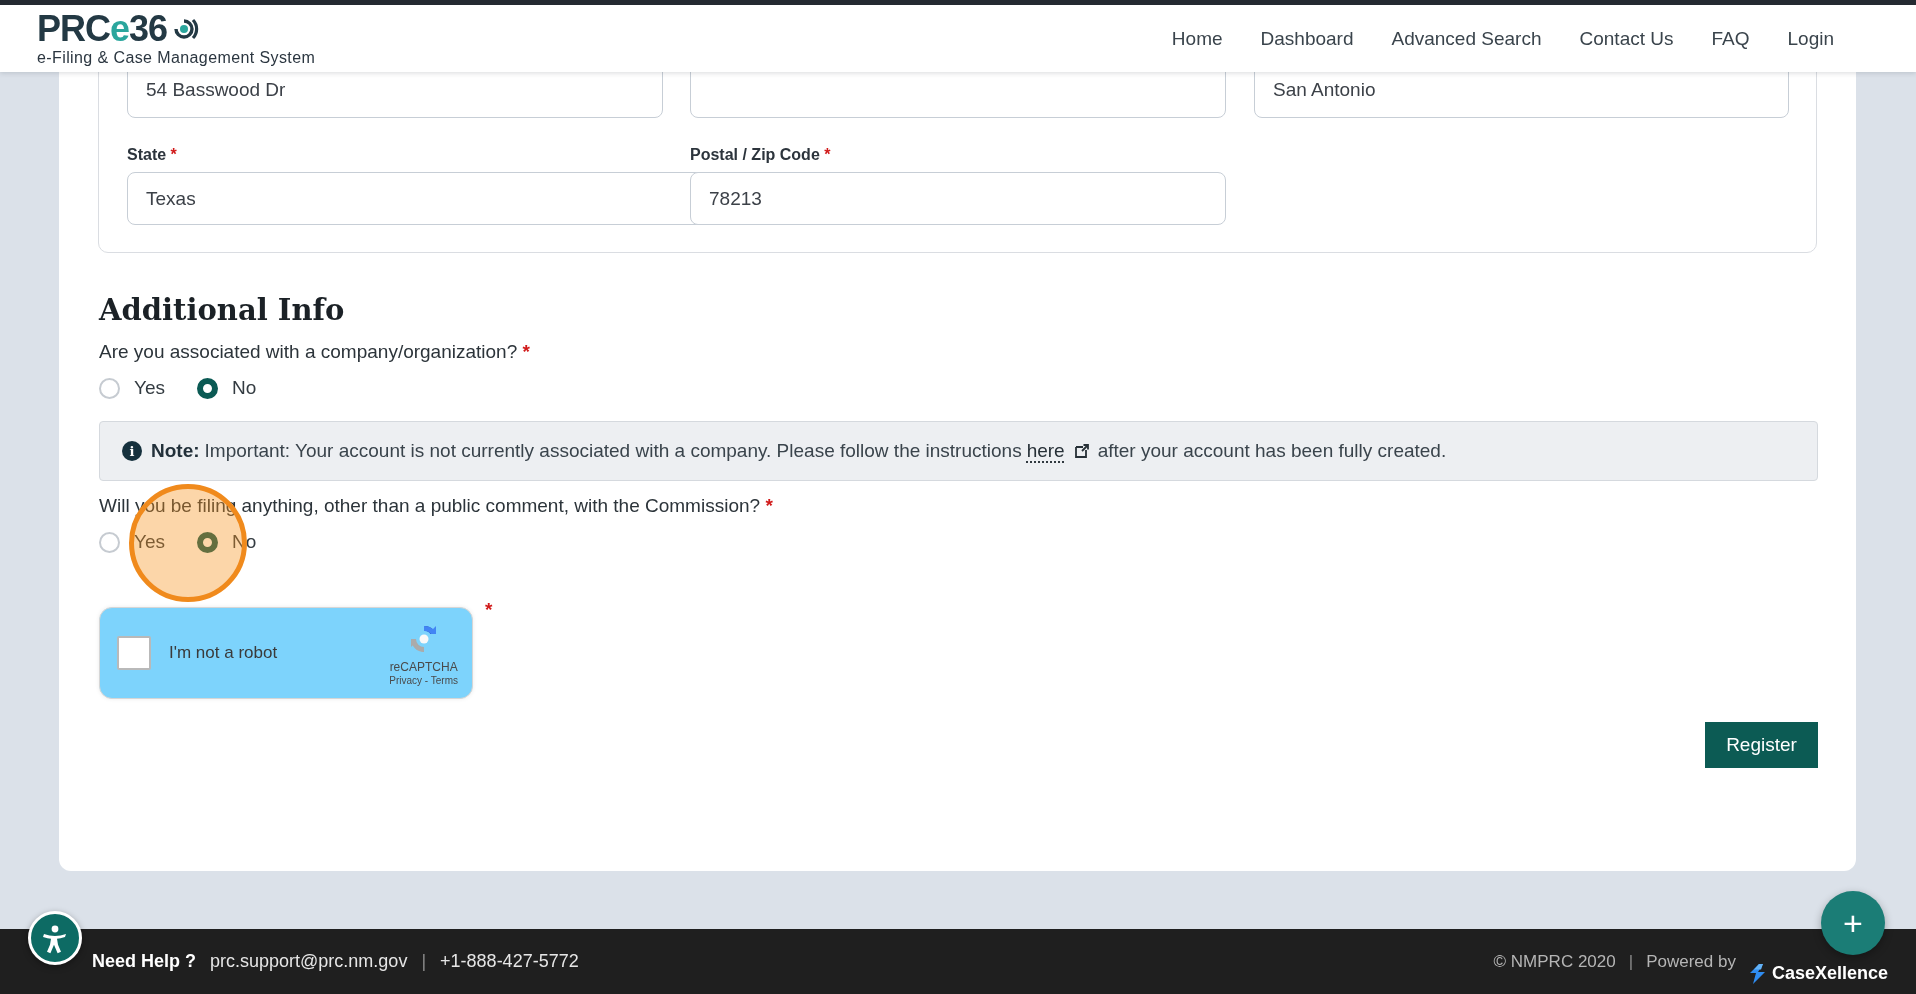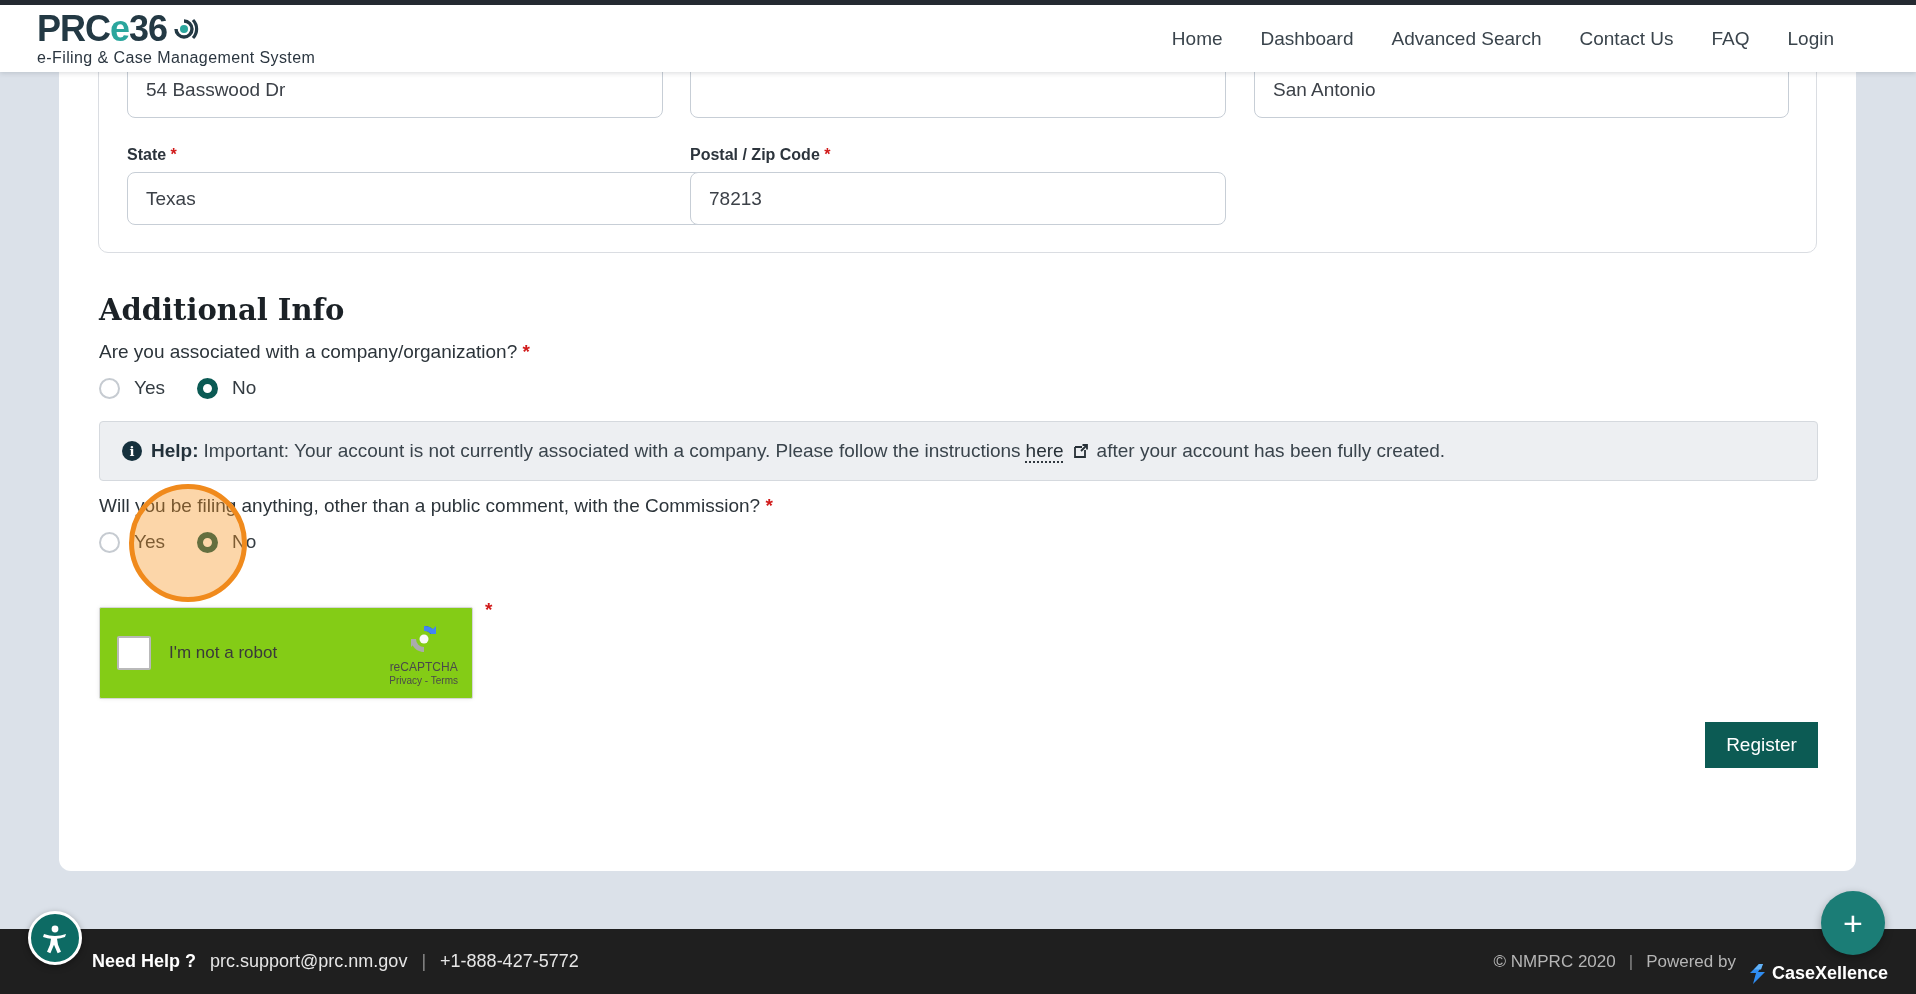--- a/index.html
+++ b/index.html
@@ -54,22 +54,22 @@
               font-size:19px; color:#3a444c; z-index:6; }
   .note-ico { width:20px; height:20px; border-radius:50%; background:#15303d; color:#fff; font-size:13px; font-weight:700;
               display:flex; align-items:center; justify-content:center; margin-right:9px; flex:0 0 auto; font-family:"DejaVu Serif",serif; }
   .note-strong { font-weight:700; color:#22303a; margin-right:5px; }
   .note-link { color:#273037; text-decoration:underline dotted; text-underline-offset:5px; margin:0 6px 0 5px; cursor:pointer; }
   .ext-ico { margin:0 7px 0 2px; cursor:pointer; }
 
   .click-ring { position:absolute; left:129px; top:484px; width:118px; height:118px; border-radius:50%;
                 background:rgba(247,148,29,.38); border:5px solid #f08a1c; z-index:20; pointer-events:none; }
 
-  .captcha { position:absolute; left:99px; top:607px; width:374px; height:92px; background:#84cc16;
-             border:1px solid #d6d6d6; border-radius:2px; box-shadow:0 0 4px rgba(0,0,0,.08);
+  .captcha { position:absolute; left:99px; top:607px; width:374px; height:92px; background:#7dd3fc;
+             border:1px solid #d6d6d6; border-radius:13px; box-shadow:0 0 4px rgba(0,0,0,.08);
              display:flex; align-items:center; z-index:6; }
   .cap-check { width:34px; height:34px; background:#fff; border:2px solid #b9b9b9; border-radius:2px; margin:0 18px 0 17px; cursor:pointer; }
   .cap-label { font-size:17px; color:#3a3a3a; flex:1; }
   .cap-brand { display:flex; flex-direction:column; align-items:center; margin-right:14px; }
   .cap-brand .b1 { font-size:12px; color:#4a4a4a; margin-top:2px; }
   .cap-brand .b2 { font-size:10px; color:#4a4a4a; margin-top:1px; }
   .cap-req { position:absolute; left:485px; top:599px; font-size:19px; z-index:6; }
 
   .register-btn { position:absolute; left:1705px; top:722px; width:113px; height:46px; background:#0c5b54; color:#fff;
                   border:none; border-radius:0; font-size:19px; font-family:"Liberation Sans",sans-serif; cursor:pointer; z-index:6; }
@@ -147,21 +147,21 @@
 </div>
 <div class="radio-row" style="top:377px;">
   <span class="radio off"></span>
   <span class="radio-label">Yes</span>
   <span class="radio on"></span>
   <span class="radio-label">No</span>
 </div>
 
 <div class="note-box">
   <span class="note-ico">i</span>
-  <span class="note-strong">Help:</span>
+  <span class="note-strong">Note:</span>
   <span>Important: Your account is not currently associated with a company. Please follow the instructions</span>
   <span class="note-link">here</span>
   <svg class="ext-ico" width="18" height="18" viewBox="0 0 18 18">
     <path d="M3 5 h7 M3 5 v10 h10 v-7" fill="none" stroke="#273037" stroke-width="1.8"></path>
     <path d="M9 9 L15 3 M10.5 3 H15 V7.5" fill="none" stroke="#273037" stroke-width="1.8"></path>
   </svg>
   <span>after your account has been fully created.</span>
 </div>
 
 <div class="question" style="top:495px;">

